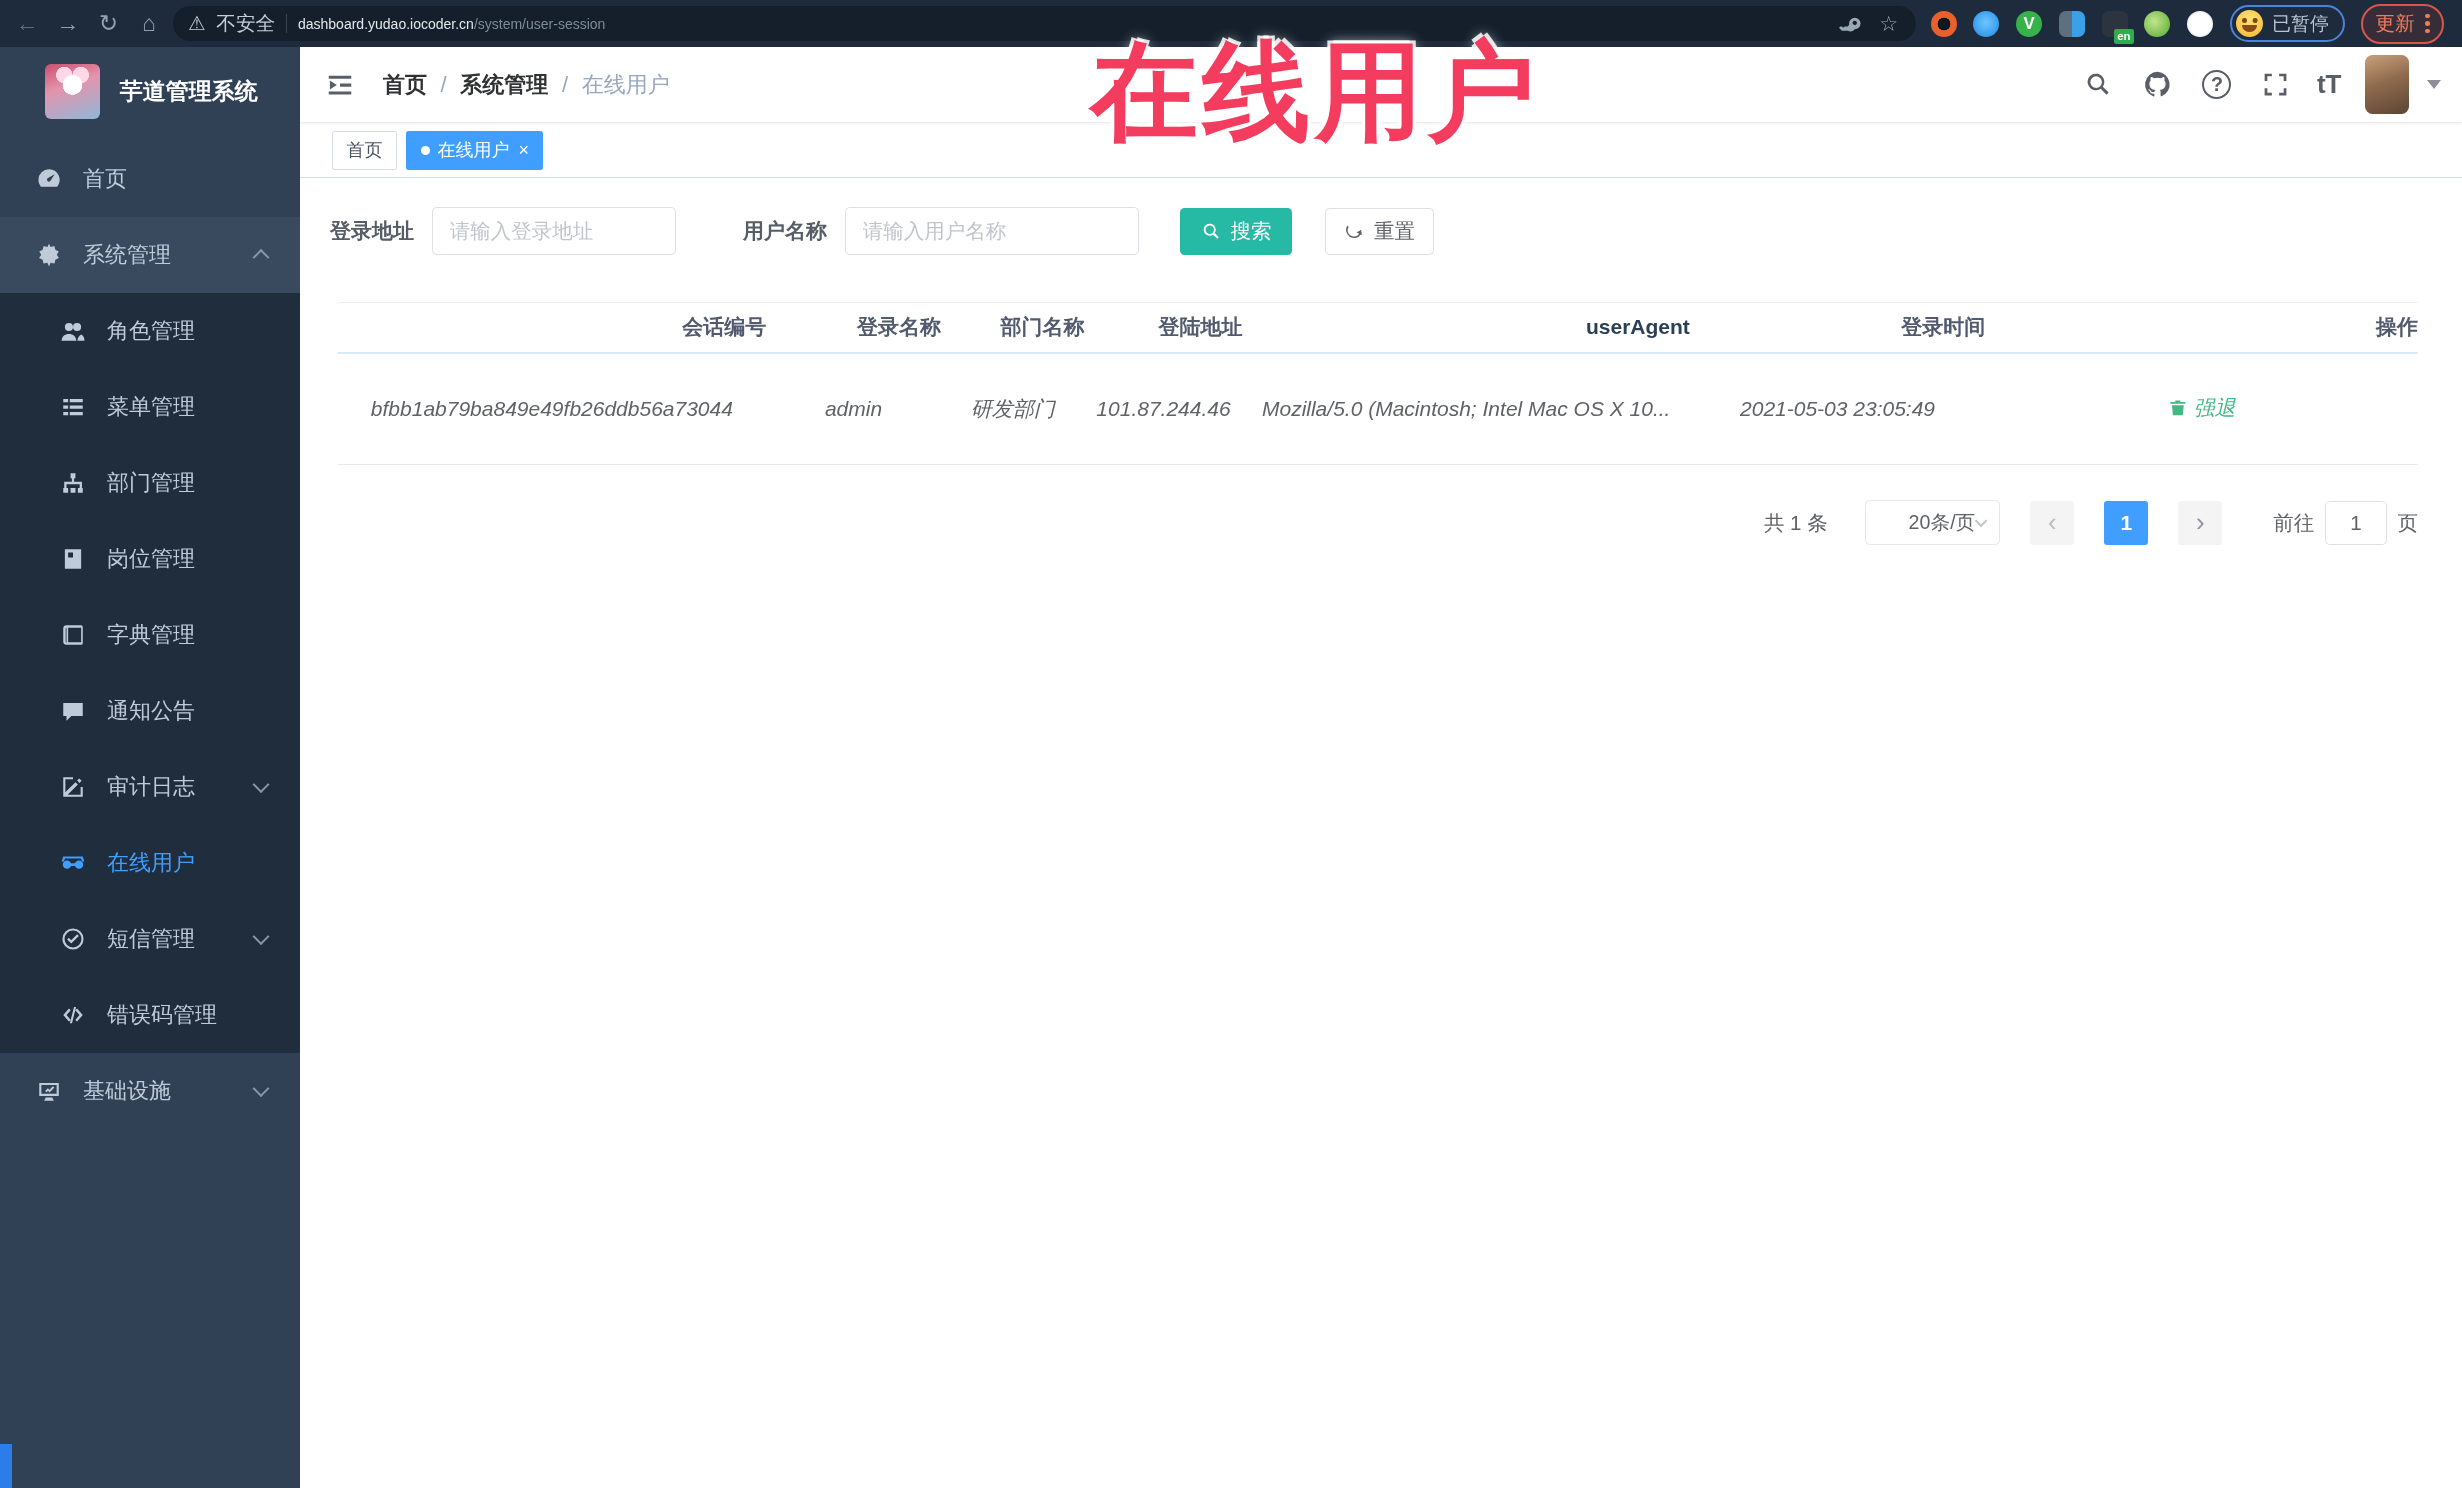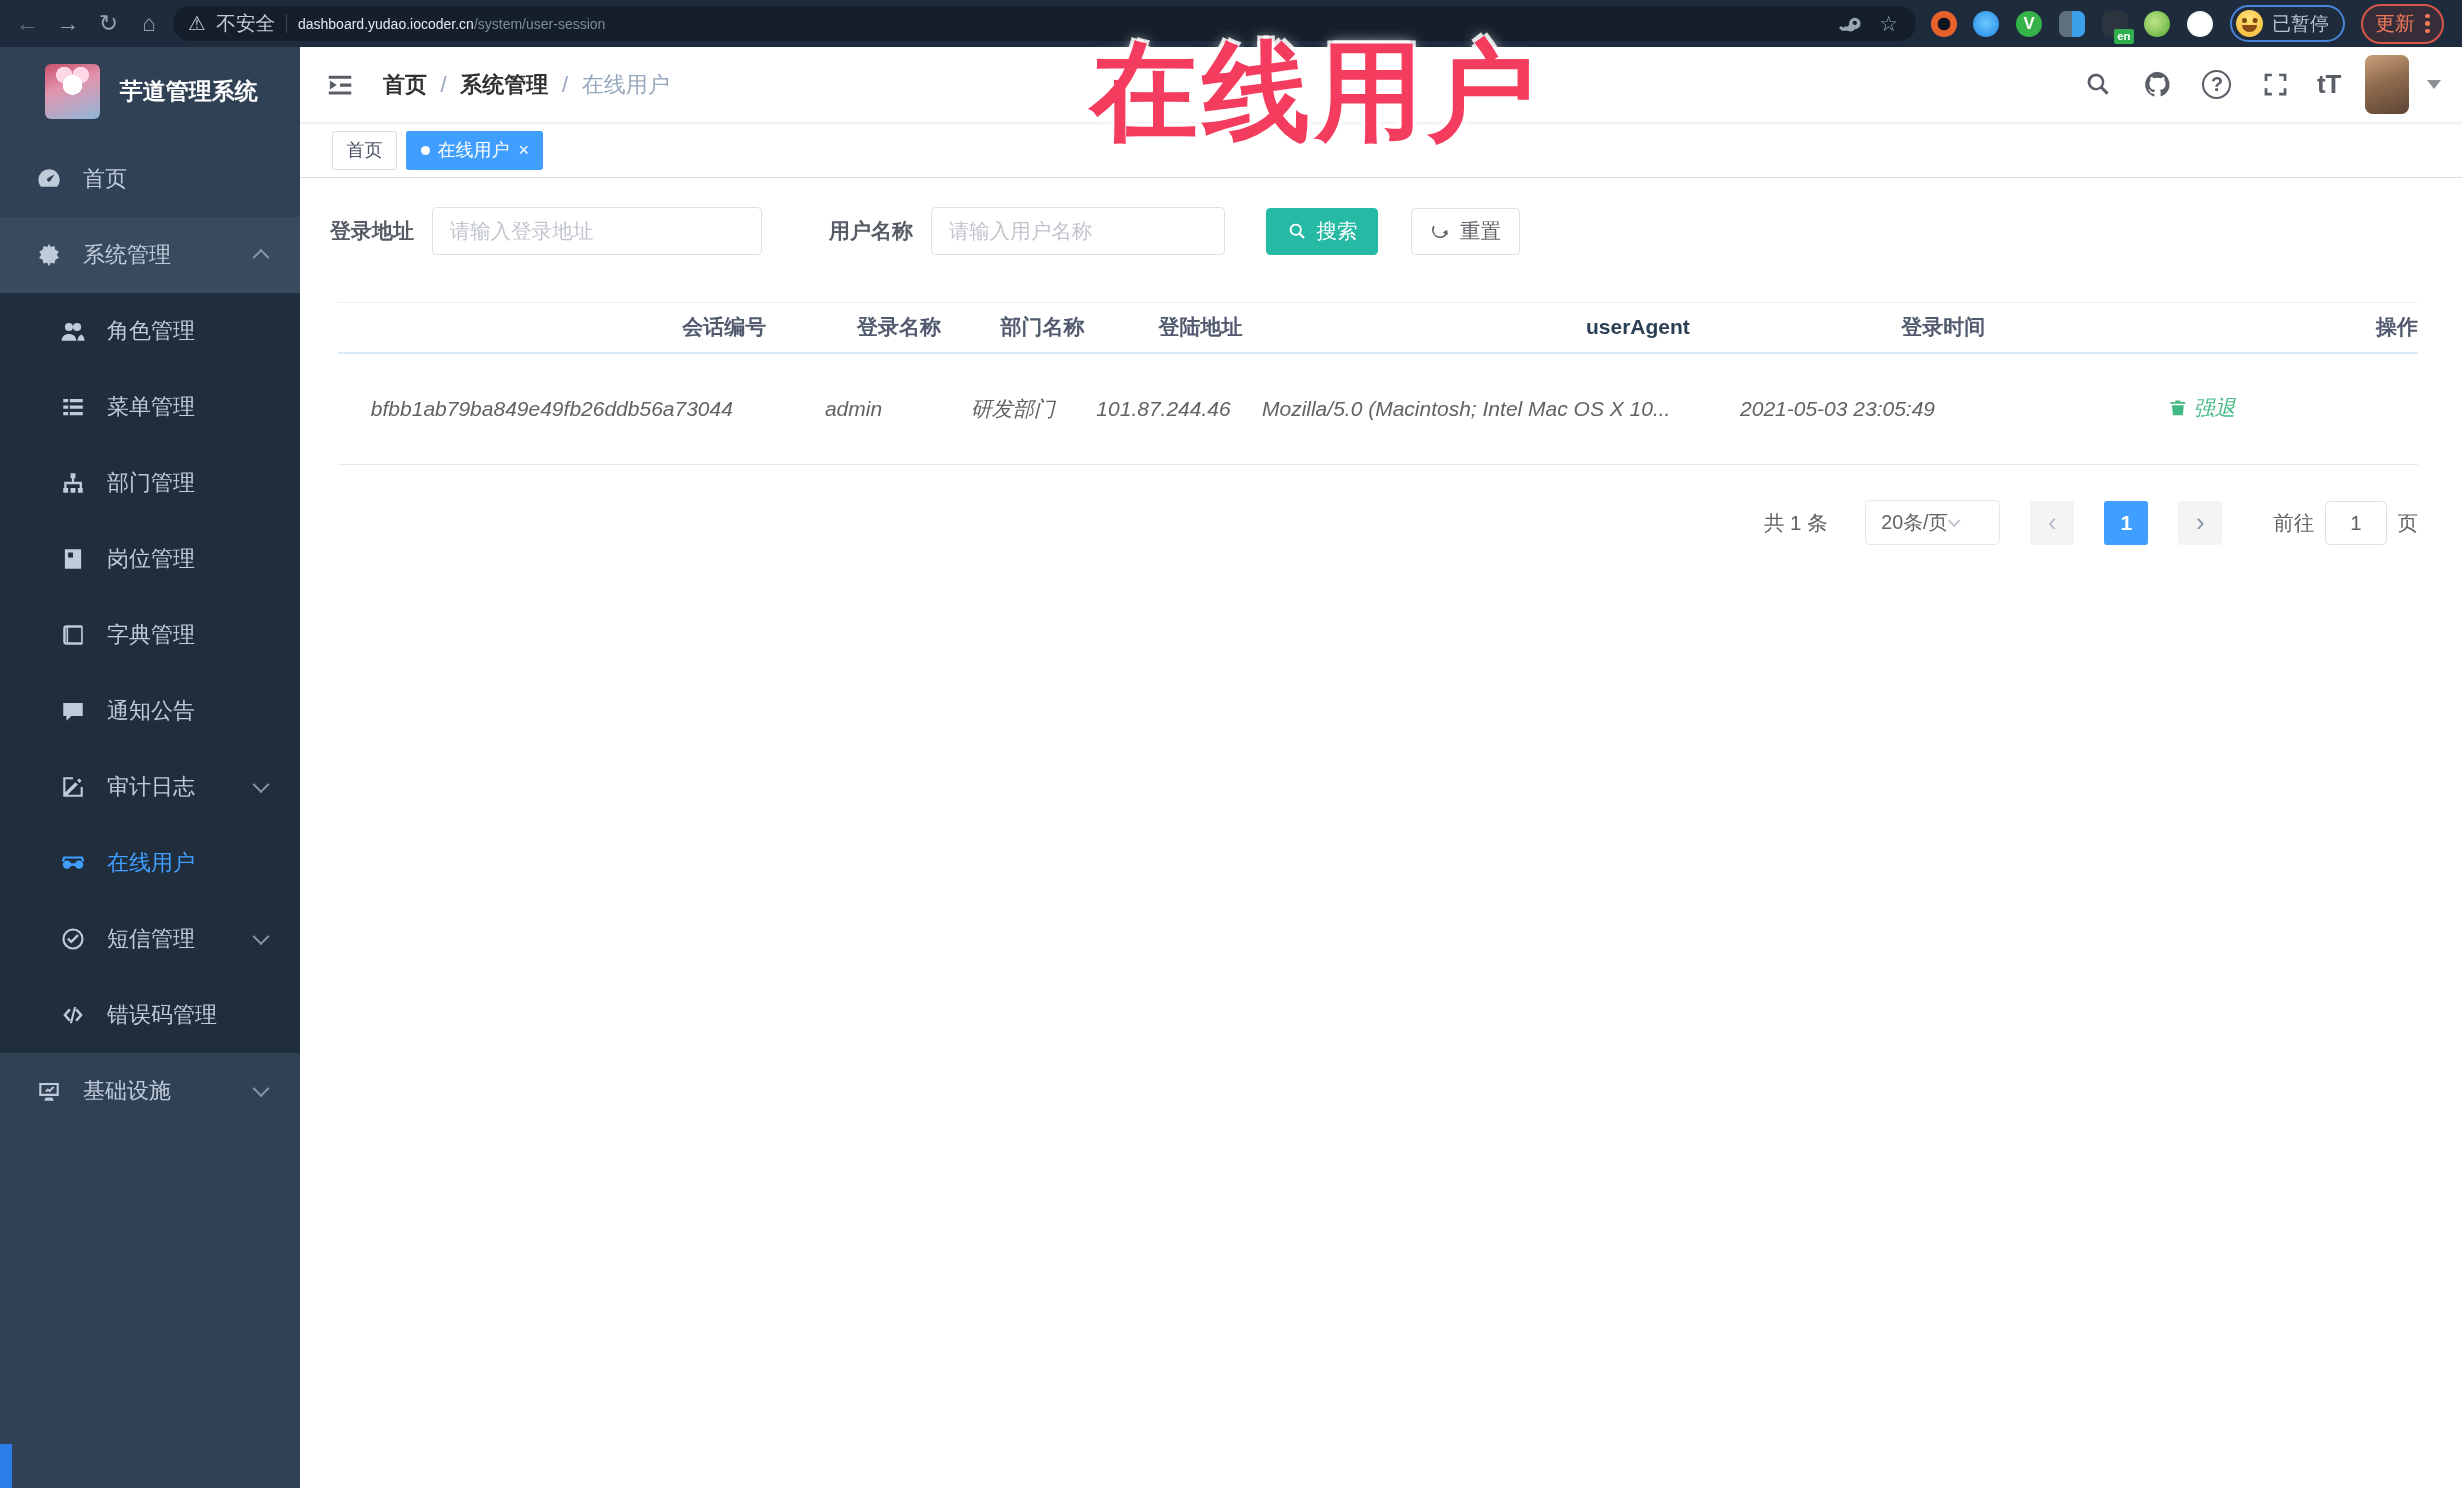--- a/index.html
+++ b/index.html
@@ -99,42 +99,42 @@
   .tag.active { background:#409eff; border-color:#409eff; color:#fff; }
   .tag .dot { width:9px; height:9px; border-radius:50%; background:#fff; margin-right:7.6px; }
   .tag .close { margin-left:9px; font-size:18px; line-height:1; }
 
   .content { flex:1; padding:29px 44px 0 30px; position:relative; }
   .search-row { display:flex; align-items:center; }
   .f-label { font-size:21px; font-weight:700; color:#565d66; margin-right:18px; white-space:nowrap; }
   .f-input { height:48px; border:0.8px solid #dcdfe6; border-radius:4.5px; padding:0 16.7px; font-size:20.5px;
              color:#606266; outline:none; font-family:inherit; }
   .f-input::placeholder { color:#c0c4cc; }
-  .inp-addr { width:330px; margin-right:67px; }
+  .inp-addr { width:244px; margin-right:67px; }
   .inp-name { width:294px; margin-right:41px; }
   .btn { height:47px; display:inline-flex; align-items:center; justify-content:center; gap:9px;
          border-radius:4.5px; font-size:20.5px; cursor:pointer; border:0.8px solid transparent; font-family:inherit; }
   .btn svg { width:21px; height:21px; fill:currentColor; }
   .btn-search { background:#26b9a4; color:#fff; width:112px; margin-right:33px; }
   .btn-reset { background:#fff; color:#606266; border-color:#dcdfe6; width:109px; }
 
   .table-wrap { margin-top:47px; margin-left:7.6px; }
   table { width:100%; border-collapse:collapse; table-layout:fixed; }
   thead th { height:50px; font-size:21px; font-weight:700; color:#515a6e; text-align:right;
              border-top:0.8px solid #ebeef5; border-bottom:2.3px solid #d8e9f8; background:#fff; }
   thead th.th-agent { color:#2b3f55; }
   tbody td { height:112px; font-size:21px; color:#606266; text-align:center; border-bottom:0.8px solid #e6e9ef;
              padding:0 7.6px; word-break:break-all;font-style:italic; }
   .op-link { color:#42b983; display:inline-flex; align-items:center; gap:6px; cursor:pointer; font-size:21px; }
   .op-link svg { width:19.7px; height:19.7px; fill:currentColor; }
 
   .pagination { display:flex; align-items:center; justify-content:flex-end; gap:30px; margin-top:35px; }
   .pg-total { font-size:20.5px; color:#606266; margin-right:7.6px; }
   .pg-size { width:135px; height:45px; border:0.8px solid #e4e7ed; border-radius:4.5px; display:flex; align-items:center;
-             justify-content:flex-start; padding:0 15px; color:#606266; font-size:19.7px; cursor:pointer; }
+             justify-content:flex-end; padding:0 15px; color:#606266; font-size:19.7px; cursor:pointer; }
   .pg-size .sel-caret { width:9px; height:9px; border-right:2.3px solid #c0c4cc; border-bottom:2.3px solid #c0c4cc;
                         transform:rotate(45deg) translateY(-2.3px); }
   .pg-btn { width:44px; height:44px; border-radius:3px; background:#f4f4f5; display:flex; align-items:center;
             justify-content:center; font-size:26px; color:#b7bcc9; cursor:pointer; }
   .pg-btn.next { color:#8a94ab; }
   .pg-page { width:44px; height:44px; border-radius:3px; background:#409eff; color:#fff; font-size:21px; font-weight:700;
              display:flex; align-items:center; justify-content:center; cursor:pointer; }
   .pg-goto { display:flex; align-items:center; gap:10.6px; margin-left:21px; font-size:20.5px; color:#606266; }
   .pg-input { width:62px; height:44px; border:0.8px solid #dcdfe6; border-radius:4.5px; text-align:center; font-size:20.5px;
               color:#606266; outline:none; font-family:inherit; }

